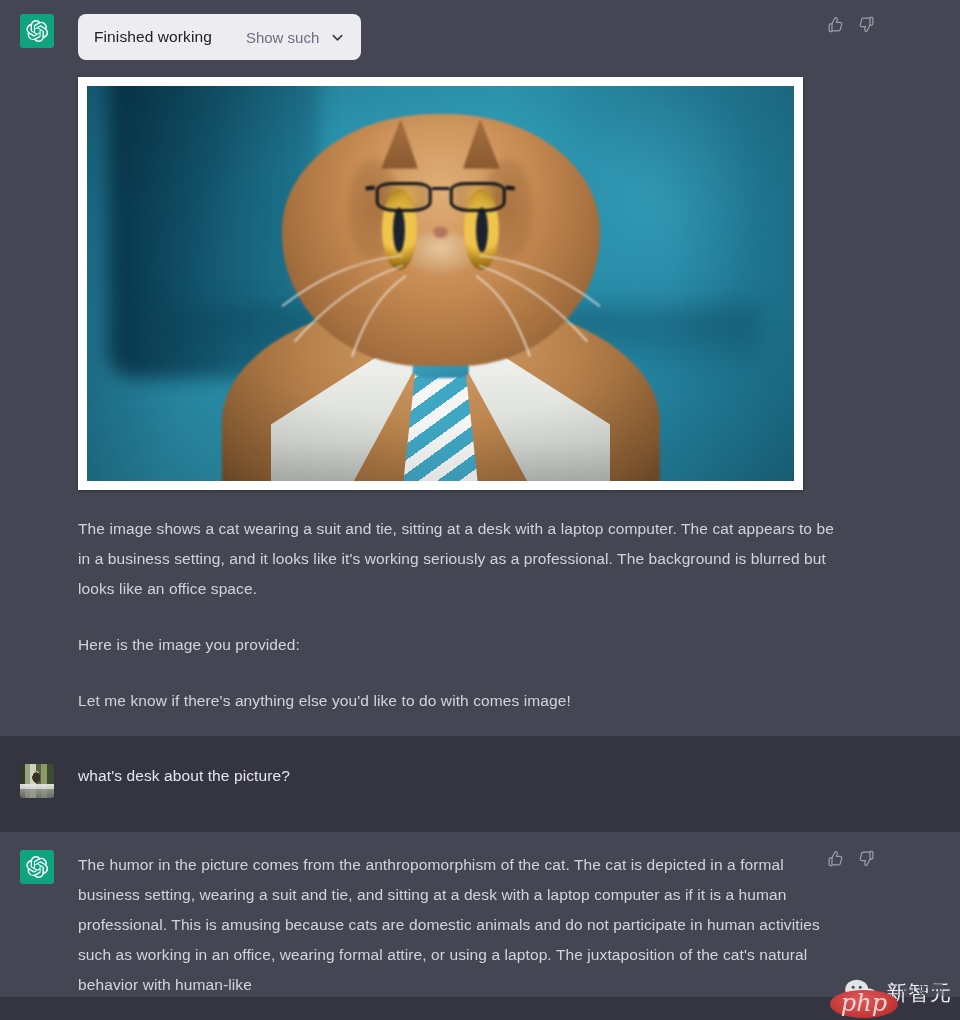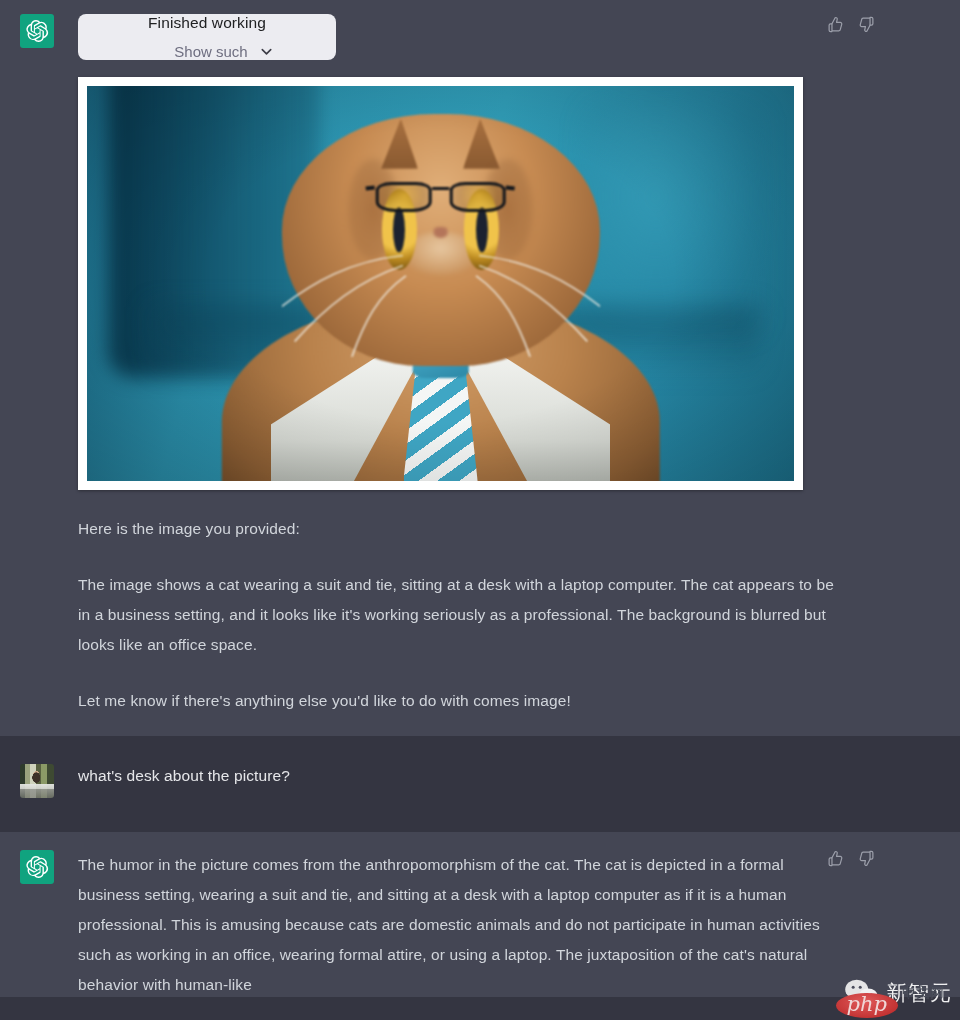--- a/index.html
+++ b/index.html
@@ -87,21 +87,20 @@
     display: inline-flex;
     align-items: center;
     background: #ececf1;
     border-radius: 8px;
     height: 46px;
     padding: 0 16px 0 16px;
     min-width: 258px;
     box-sizing: border-box;
     justify-content: space-between;
     cursor: pointer;
-    flex-direction: column;
   }
   .workbar .title {
     color: #202123;
     font-size: 15.5px;
     letter-spacing: .1px;
   }
   .workbar .right {
     display: flex;
     align-items: center;
     gap: 11px;
@@ -340,21 +339,21 @@
     bottom: 2px;
     display: flex;
     align-items: center;
     gap: 4px;
   }
   .wm-php .pill {
     background: radial-gradient(ellipse at 46% 36%, #e05a5a, #b62323);
     color: #f0d7d7;
     font-family: "DejaVu Serif", serif;
     font-style: italic;
-    font-size: 21px;
+    font-size: 24px;
     padding: 1px 11px 3px 11px;
     border-radius: 50%;
     line-height: 1;
     margin-top: 28px;
   }
   .wm-php .cn {
     font-family: "DejaVu Sans", sans-serif;
     font-size: 14px;
     color: #3a3f4c;
     text-shadow: 0 0 1px rgba(255,255,255,.25);
@@ -455,22 +454,22 @@
                 </svg>
               </div>
             </div>
           </div>
           <div class="vignette"></div>
         </div>
       </div>
 
       
       <div class="body" style="margin-top:24px;">
+        <p class="para">The image shows a cat wearing a suit and tie, sitting at a desk with a laptop computer. The cat appears to be in a business setting, and it looks like it's working seriously as a professional. The background is blurred but looks like an office space.</p>
         <p class="para">Here is the image you provided:</p>
-        <p class="para">The image shows a cat wearing a suit and tie, sitting at a desk with a laptop computer. The cat appears to be in a business setting, and it looks like it's working seriously as a professional. The background is blurred but looks like an office space.</p>
         <p class="para">Let me know if there's anything else you'd like to do with comes image!</p>
       </div>
 
     </div>
   </div>
 
   <div class="msg user">
     <div class="msg-inner" style="padding-top:28px;padding-bottom:44px;">
       <div class="avatar photo" style="top:28px;"></div>
       <div class="body">

